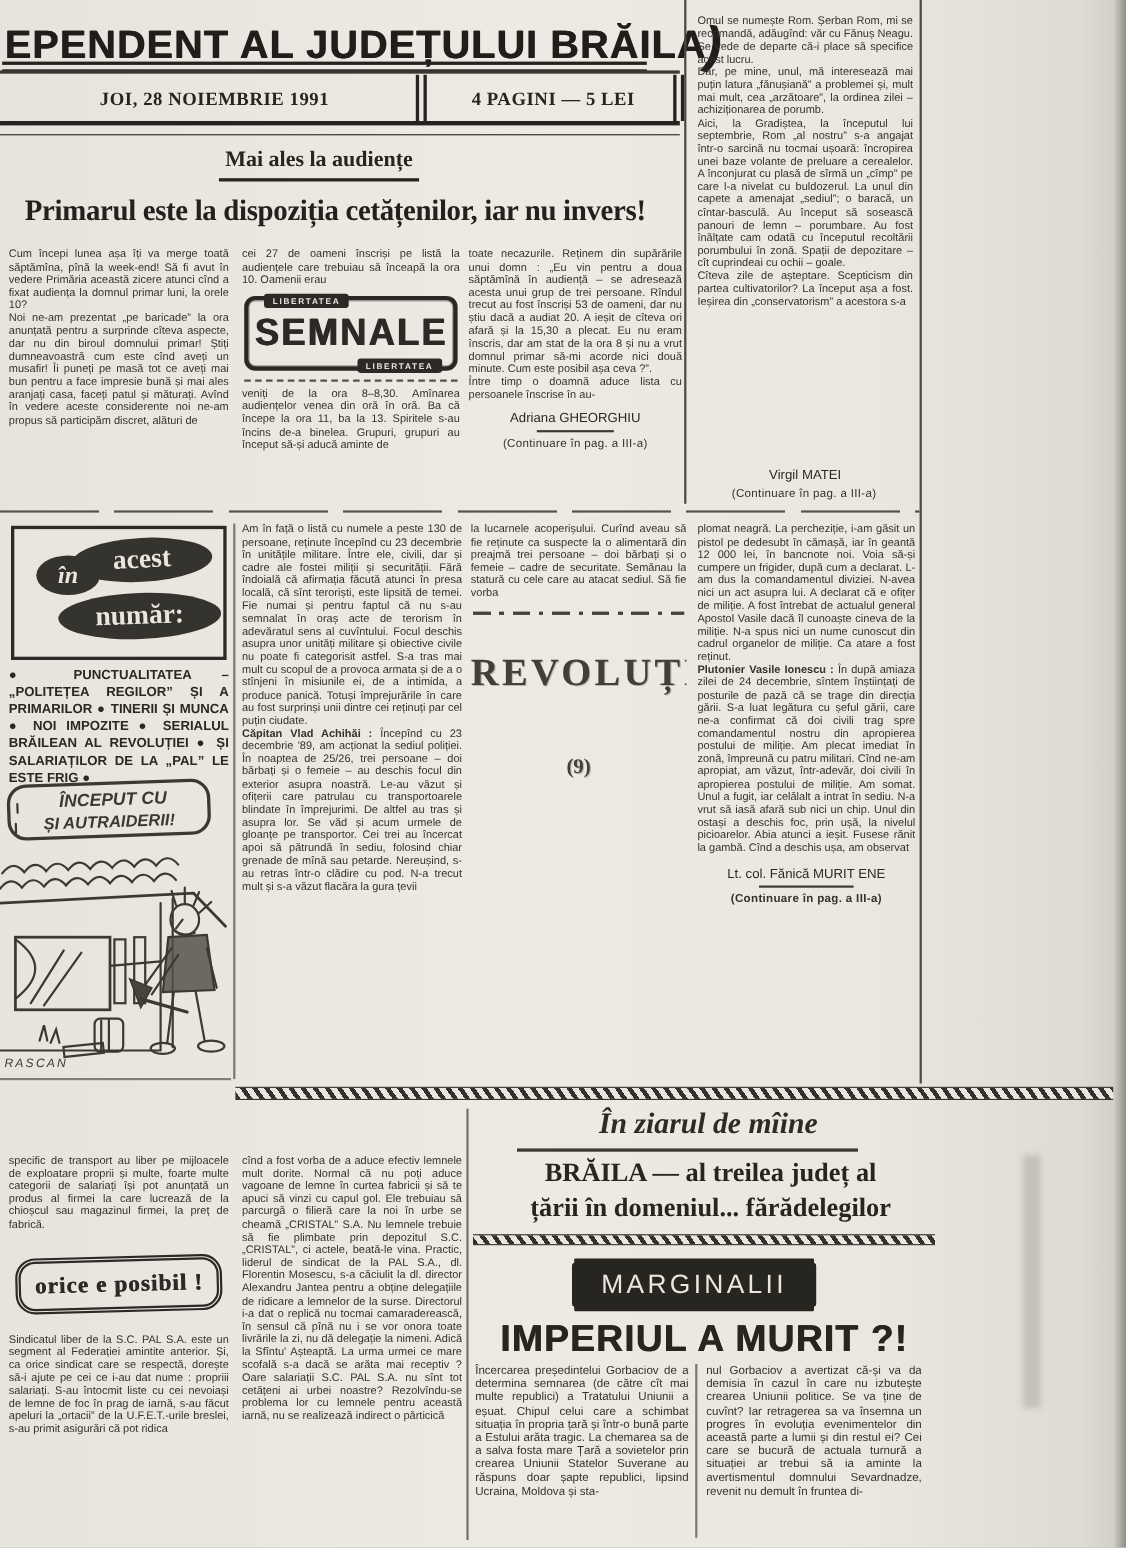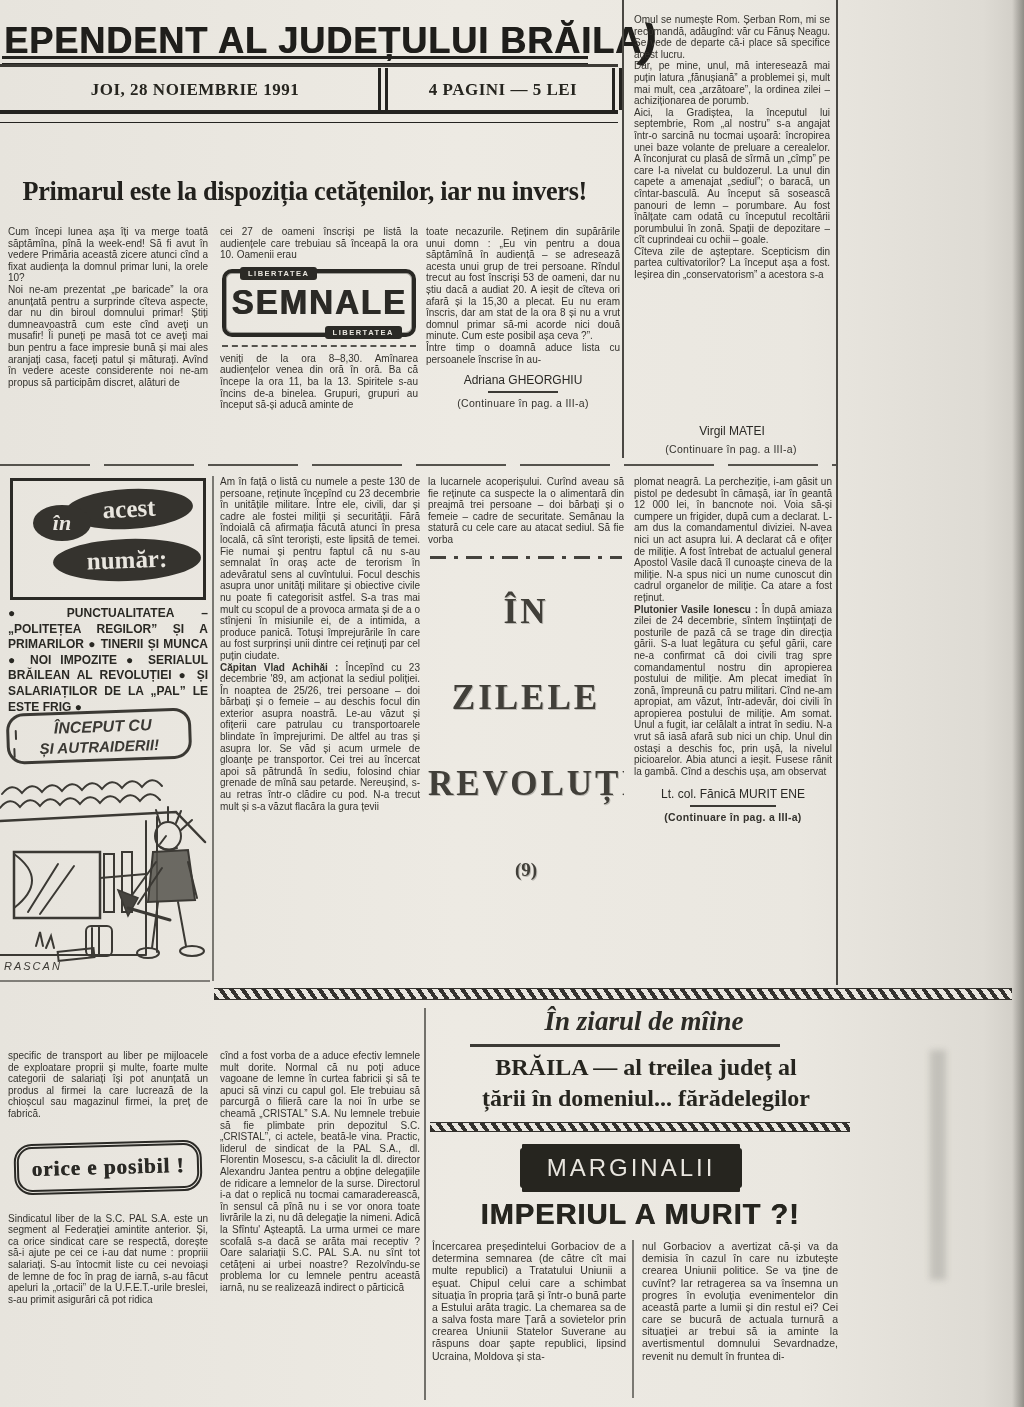--- a/index.html
+++ b/index.html
@@ -51,21 +51,21 @@
   .stamp-oval{border:5px double #2b2a26;border-radius:18px;text-align:center;
     font-family:"Liberation Serif",serif;font-weight:bold;font-size:21px;color:#2b2a26;
     padding:8px 6px;transform:rotate(-1.5deg);letter-spacing:1px;text-shadow:.6px 0 0 #2b2a26;}
   .tom-kicker{font-family:"Liberation Serif",serif;font-style:italic;font-weight:bold;font-size:27px;
     text-align:center;color:#2c2b26;}
   .tom-head{font-family:"Liberation Serif",serif;font-weight:bold;font-size:24px;line-height:1.3;
     text-align:center;color:#26251f;white-space:pre-line;}
   .marg-badge{background:#26251f;color:#e9e6df;font-weight:normal;font-size:24px;letter-spacing:3px;
     text-align:center;line-height:40px;border-radius:3px;
     box-shadow:0 -6px 0 -2px #26251f,0 6px 0 -2px #26251f;}
-  .imperiul{font-weight:bold;font-size:29px;letter-spacing:1px;text-align:center;color:#26251f;
+  .imperiul{font-weight:bold;font-size:34px;letter-spacing:1px;text-align:center;color:#26251f;
     text-shadow:.6px 0 0 #26251f;}
   .scan-edge{right:0;top:0;width:12px;height:100%;
     background:linear-gradient(90deg,rgba(90,88,82,0),rgba(90,88,82,.55));}
   .scan-streak{left:930px;top:1050px;width:16px;height:230px;background:rgba(120,118,110,.28);filter:blur(3px);}
 </style>
 </head>
 <body>
 
 <div class="page">
 
@@ -86,20 +86,21 @@
   <div class="abs vrule" style="left:836px;top:0;height:985px;"></div>
   <div class="abs vrule" style="left:212px;top:476px;height:505px;opacity:.7;"></div>
 
   <div class="abs txt" style="left:634px;top:14px;width:196px;height:406px;"><span>Omul se numește Rom. Șerban Rom, mi se recomandă, adăugînd: văr cu Fănuș Neagu. Se vede de departe că-i place să specifice acest lucru.
 Dar, pe mine, unul, mă interesează mai puțin latura „fănușiană” a problemei și, mult mai mult, cea „arzătoare”, la ordinea zilei – achiziționarea de porumb.
 Aici, la Gradiștea, la începutul lui septembrie, Rom „al nostru” s-a angajat într-o sarcină nu tocmai ușoară: încropirea unei baze volante de preluare a cerealelor. A înconjurat cu plasă de sîrmă un „cîmp” pe care l-a nivelat cu buldozerul. La unul din capete a amenajat „sediul”; o baracă, un cîntar-basculă. Au început să sosească panouri de lemn – porumbare. Au fost înălțate cam odată cu începutul recoltării porumbului în zonă. Spații de depozitare – cît cuprindeai cu ochii – goale.
 Cîteva zile de așteptare. Scepticism din partea cultivatorilor? La început așa a fost. Ieșirea din „conservatorism” a acestora s-a</span></div>
   <div class="abs byline" style="left:634px;top:424px;width:196px;"><span>Virgil MATEI</span></div>
   <div class="abs cont" style="left:628px;top:443px;width:206px;"><span>(Continuare în pag. a III-a)</span></div>
 
+  <div class="abs kicker" style="left:120px;top:134px;width:340px;"><span class="kicker-inner">Mai ales la audiențe</span></div>
   <div class="abs headline1" style="left:6px;top:176px;width:616px;"><span>Primarul este la dispoziția cetățenilor, iar nu invers!</span></div>
 
   <div class="abs txt" style="left:8px;top:226px;width:200px;height:236px;"><span>Cum începi lunea așa îți va merge toată săptămîna, pînă la week-end! Să fi avut în vedere Primăria această zicere atunci cînd a fixat audiența la domnul primar luni, la orele 10?
 Noi ne-am prezentat „pe baricade” la ora anunțată pentru a surprinde cîteva aspecte, dar nu din biroul domnului primar! Știți dumneavoastră cum este cînd aveți un musafir! Îi puneți pe masă tot ce aveți mai bun pentru a face impresie bună și mai ales aranjați casa, faceți patul și măturați. Avînd în vedere aceste considerente noi ne-am propus să participăm discret, alături de</span></div>
 
   <div class="abs" style="left:220px;top:226px;width:198px;height:238px;overflow:hidden;">
     <div class="txt"><span>cei 27 de oameni înscriși pe listă la audiențele care trebuiau să înceapă la ora 10. Oamenii erau</span></div>
     <div class="semnale">
       <span class="semnale-tag" style="top:-6px;left:14px;">LIBERTATEA</span>
       <div class="semnale-word">SEMNALE</div>
@@ -193,21 +194,20 @@
   </div>
   <div class="abs hrule" style="left:0;top:980px;width:210px;height:2px;opacity:.6;"></div>
 
   <div class="abs txt" style="left:220px;top:476px;width:200px;height:506px;"><span>Am în față o listă cu numele a peste 130 de persoane, reținute începînd cu 23 decembrie în unitățile militare. Între ele, civili, dar și cadre ale fostei miliții și securității. Fără îndoială că afirmația făcută atunci în presa locală, că sînt teroriști, este lipsită de temei. Fie numai și pentru faptul că nu s-au semnalat în oraș acte de terorism în adevăratul sens al cuvîntului. Focul deschis asupra unor unități militare și obiective civile nu poate fi categorisit astfel. S-a tras mai mult cu scopul de a provoca armata și de a o stînjeni în misiunile ei, de a intimida, a produce panică. Totuși împrejurările în care au fost surprinși unii dintre cei reținuți par cel puțin ciudate.</span>
 <b class="lead">Căpitan Vlad Achihăi :</b><span> Începînd cu 23 decembrie '89, am acționat la sediul poliției. În noaptea de 25/26, trei persoane – doi bărbați și o femeie – au deschis focul din exterior asupra noastră. Le-au văzut și ofițerii care patrulau cu transportoarele blindate în împrejurimi. De altfel au tras și asupra lor. Se văd și acum urmele de gloanțe pe transportor. Cei trei au încercat apoi să pătrundă în sediu, folosind chiar grenade de mînă sau petarde. Nereușind, s-au retras într-o clădire cu pod. N-a trecut mult și s-a văzut flacăra la gura țevii</span></div>
 
   <div class="abs" style="left:428px;top:476px;width:196px;height:510px;overflow:hidden;">
     <div class="txt"><span>la lucarnele acoperișului. Curînd aveau să fie reținute ca suspecte la o alimentară din preajmă trei persoane – doi bărbați și o femeie – cadre de securitate. Semănau la statură cu cele care au atacat sediul. Să fie vorba</span></div>
     <div class="dashrule" style="margin:10px 2px;"></div>
     <div class="rev-title" style="line-height:86px;">
-      <div>ÎN ZILELE</div>
       <div><span>REVOLUȚIEI</span> <sup>(9)</sup></div>
     </div>
 
   </div>
 
   <div class="abs" style="left:634px;top:476px;width:198px;height:510px;overflow:hidden;">
     <div class="txt"><span>plomat neagră. La percheziție, i-am găsit un pistol pe dedesubt în cămașă, iar în geantă 12 000 lei, în bancnote noi. Voia să-și cumpere un frigider, după cum a declarat. L-am dus la comandamentul diviziei. N-avea nici un act asupra lui. A declarat că e ofițer de miliție. A fost întrebat de actualul general Apostol Vasile dacă îl cunoaște cineva de la miliție. N-a spus nici un nume cunoscut din cadrul organelor de miliție. Ca atare a fost reținut.</span>
 <b class="lead">Plutonier Vasile Ionescu :</b><span> În după amiaza zilei de 24 decembrie, sîntem înștiințați de posturile de pază că se trage din direcția gării. S-a luat legătura cu șeful gării, care ne-a confirmat că doi civili trag spre comandamentul nostru din apropierea postului de miliție. Am plecat imediat în zonă, împreună cu patru militari. Cînd ne-am apropiat, am văzut, într-adevăr, doi civili în apropierea postului de miliție. Am somat. Unul a fugit, iar celălalt a intrat în sediu. N-a vrut să iasă afară sub nici un chip. Unul din ostași a deschis foc, prin ușă, la nivelul picioarelor. Abia atunci a ieșit. Fusese rănit la gambă. Cînd a deschis ușa, am observat</span></div>
     <div class="byline" style="margin-top:10px;"><span>Lt. col. Fănică MURIT ENE</span></div>
     <div style="width:86px;height:2px;background:#3c3a35;margin:4px auto;"></div>

